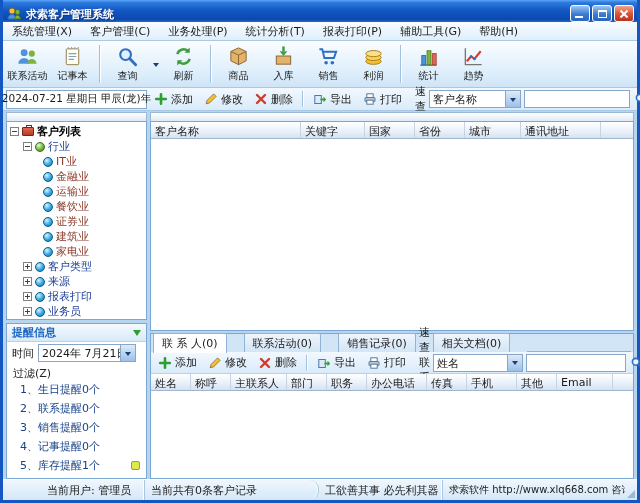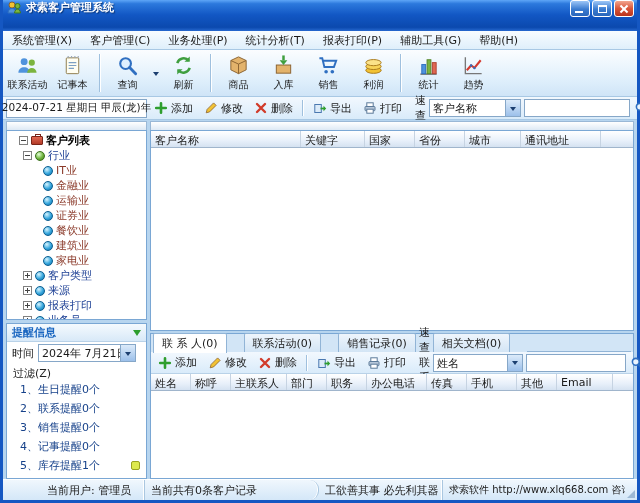--- a/index.html
+++ b/index.html
@@ -5,21 +5,21 @@
   html,body{margin:0;padding:0;}
   body{width:640px;height:503px;overflow:hidden;background:#eef3f8;
        font-family:"DejaVu Sans","Liberation Sans",sans-serif;font-size:11px;color:#1a1a1a;}
   *{box-sizing:border-box;}
 
   .window{width:640px;height:503px;display:flex;flex-direction:column;
     border-left:3px solid #1557c2;border-right:3px solid #1557c2;border-bottom:3px solid #1557c2;
     background:#b7d5ef;}
 
   
-  .titlebar{height:31px;flex:none;display:flex;align-items:flex-start;gap:4px;padding:0 3px;
+  .titlebar{height:22px;flex:none;display:flex;align-items:flex-end;gap:4px;padding:0 3px;
     background:linear-gradient(180deg,#5ea6f7 0%,#2c79dd 12%,#1257c4 48%,#0b49ae 88%,#2668cf 100%);}
   .app-icon{width:16px;height:16px;flex:none;}
   .title-text{flex:1;color:#fff;font-weight:bold;font-size:11px;text-shadow:1px 1px 1px #0a3578;
     white-space:nowrap;overflow:hidden;}
   .win-btns{display:flex;gap:2px;}
   .win-btn{width:20px;height:17px;border:1px solid #fff;border-radius:3px;position:relative;}
   .win-btn.minmax{background:linear-gradient(180deg,#9cc6f7,#3a7bd0 55%,#2a66bb);}
   .win-btn.close{background:linear-gradient(180deg,#f2a68f,#d9563a 50%,#b8331c);}
   .glyph-min{position:absolute;left:4px;bottom:3px;width:8px;height:2px;background:#fff;}
   .glyph-max{position:absolute;left:5px;top:4px;width:9px;height:8px;border:1px solid #fff;border-top:2px solid #fff;}
@@ -63,21 +63,21 @@
   .stripe-left{width:141px;background:linear-gradient(#fff,#dde9f5);border:1px solid #9ab8d6;border-bottom:none;}
   .stripe-main{flex:1;background:linear-gradient(#fff,#dde9f5);border:1px solid #9ab8d6;border-bottom:none;}
 
   
   .content{flex:1;display:flex;gap:3px;padding:0 3px;min-height:0;}
   .left-col{width:141px;flex:none;display:flex;flex-direction:column;gap:3px;min-height:0;}
   .panel{background:#fff;border:1px solid #7aa7d4;}
 
   .tree-panel{flex:1;overflow:hidden;padding:2px 0;}
   .tree-row{height:15px;display:flex;align-items:center;gap:3px;white-space:nowrap;}
-  .pl0{padding-left:12px;} .pl1{padding-left:16px;} .pl2{padding-left:36px;}
+  .pl0{padding-left:3px;} .pl1{padding-left:16px;} .pl2{padding-left:36px;}
   .expander{width:9px;height:9px;border:1px solid #808080;background:#fff;position:relative;flex:none;}
   .expander::before{content:"";position:absolute;left:1px;top:3px;width:5px;height:1px;background:#444;}
   .expander.plus::after{content:"";position:absolute;left:3px;top:1px;width:1px;height:5px;background:#444;}
   .case-icon{width:12px;height:9px;background:linear-gradient(#e06752,#b23a27);
     border:1px solid #7a2418;border-radius:1px;position:relative;flex:none;}
   .case-icon::before{content:"";position:absolute;left:3px;top:-3px;width:4px;height:2px;
     border:1px solid #7a2418;border-bottom:none;}
   .ball{width:10px;height:10px;border-radius:50%;flex:none;border:1px solid #0a5e91;
     background:radial-gradient(circle at 35% 30%,#d6f4ff,#37a7dd 55%,#0c6ca6);}
   .ball.green{background:radial-gradient(circle at 35% 30%,#e2ffd6,#6fb43f 55%,#3f7a1c);border-color:#39701b;}
@@ -332,25 +332,25 @@
         <div class="tree-row pl2">
           <span class="ball"></span>
           <span class="t-leaf">金融业</span>
         </div>
         <div class="tree-row pl2">
           <span class="ball"></span>
           <span class="t-leaf">运输业</span>
         </div>
         <div class="tree-row pl2">
           <span class="ball"></span>
+          <span class="t-leaf">餐饮业</span>
+        </div>
+        <div class="tree-row pl2">
+          <span class="ball"></span>
           <span class="t-leaf">证券业</span>
-        </div>
-        <div class="tree-row pl2">
-          <span class="ball"></span>
-          <span class="t-leaf">餐饮业</span>
         </div>
         <div class="tree-row pl2">
           <span class="ball"></span>
           <span class="t-leaf">建筑业</span>
         </div>
         <div class="tree-row pl2">
           <span class="ball"></span>
           <span class="t-leaf">家电业</span>
         </div>
         <div class="tree-row pl1">

